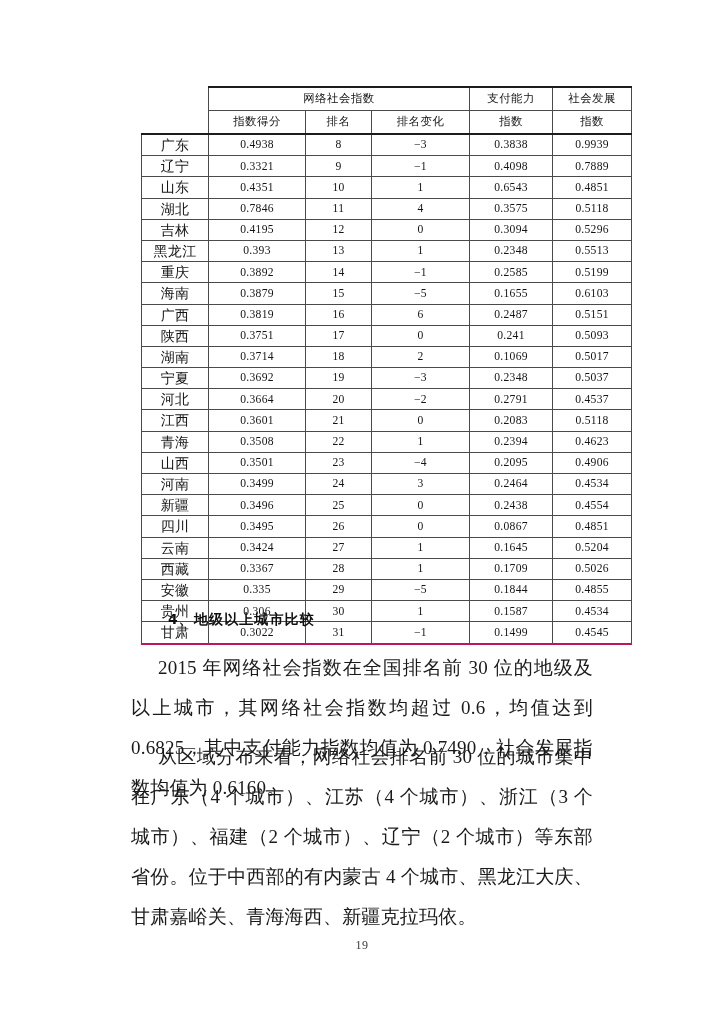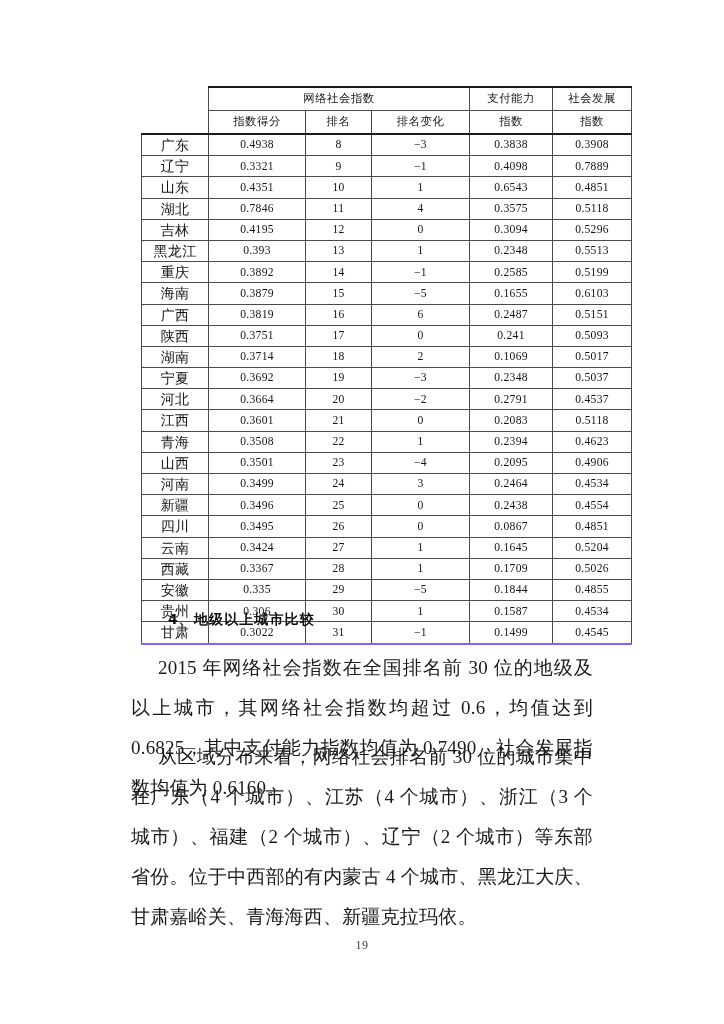--- a/index.html
+++ b/index.html
@@ -68,21 +68,21 @@
     font-size: 14px;
     letter-spacing: 1px;
   }
   td.num {
     font-family: "Liberation Serif", "DejaVu Serif", serif;
     font-size: 11.6px;
     letter-spacing: 0.6px;
   }
   
   table.idx tbody tr:first-child td { border-top: 2px solid #1c1c1c; }
-  table.idx tbody tr:last-child td  { border-bottom: 2px solid #8b5cf6; }
+  table.idx tbody tr:last-child td  { border-bottom: 2px solid #be185d; }
   table.idx thead tr:first-child th:not(.corner-cell) { border-top: 2px solid #1c1c1c; }
 
   
   .sec-heading {
     position: absolute;
     left: 168px;
     top: 611px;
     font-family: "DejaVu Sans", "Liberation Sans", sans-serif;
     font-size: 14px;
     font-weight: bold;
@@ -150,21 +150,21 @@
           <th>指数</th>
         </tr>
       </thead>
       <tbody id="tbody">
           <tr>
             <td class="prov">广东</td>
             <td class="num">0.4938</td>
             <td class="num">8</td>
             <td class="num">−3</td>
             <td class="num">0.3838</td>
-            <td class="num">0.3908</td>
+            <td class="num">0.9939</td>
           </tr>
           <tr>
             <td class="prov">辽宁</td>
             <td class="num">0.3321</td>
             <td class="num">9</td>
             <td class="num">−1</td>
             <td class="num">0.4098</td>
             <td class="num">0.7889</td>
           </tr>
           <tr>

